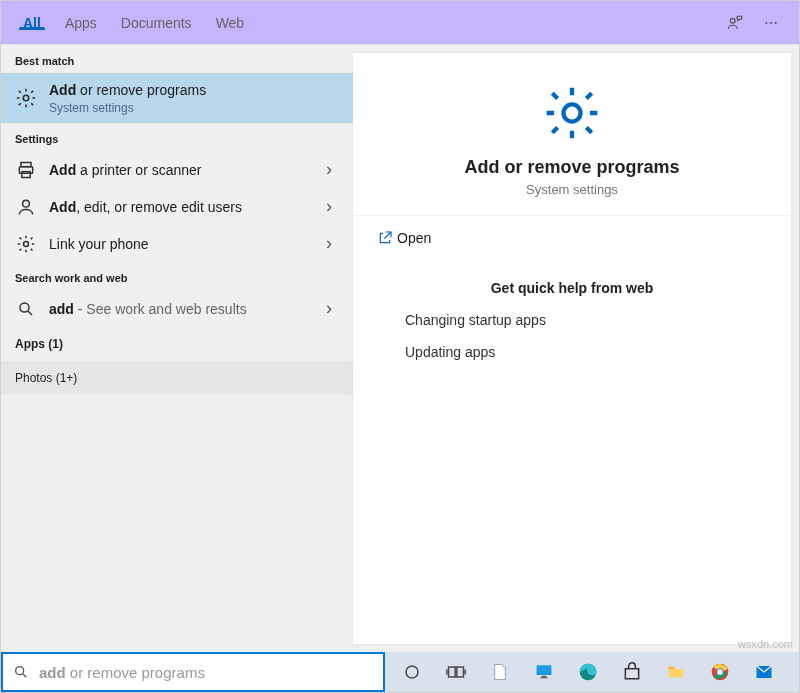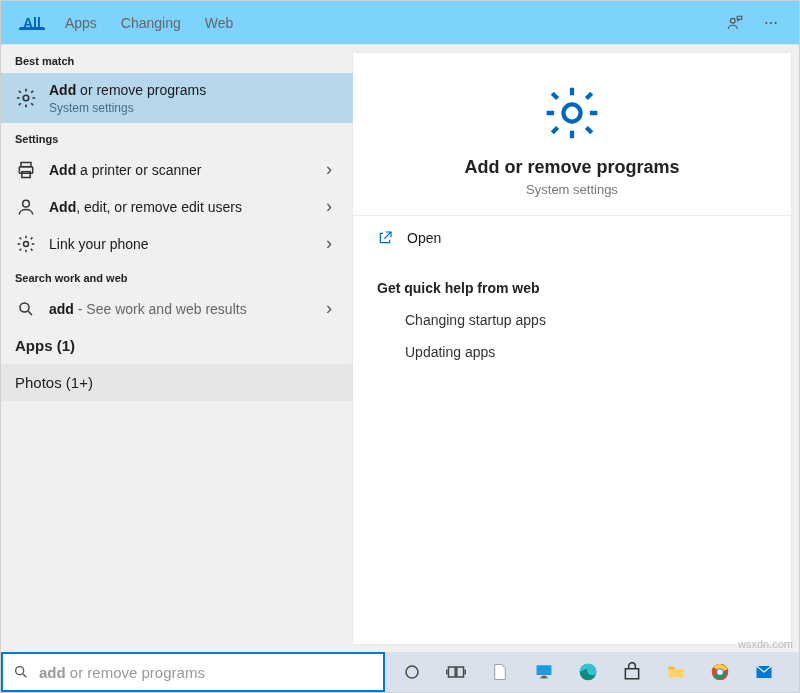--- a/index.html
+++ b/index.html
@@ -1,49 +1,49 @@
 <!DOCTYPE html>
 <html><head>
 <meta charset="utf-8">
 <style>
   * { box-sizing: border-box; }
   html, body { margin:0; padding:0; font-family: "Segoe UI", Arial, sans-serif; font-size:14px; color:#1a1a1a; background:#fff; }
   .root { width:800px; height:693px; display:flex; flex-direction:column; border:1px solid #d0d0d0; }
   
-  .tabs { height:44px; display:flex; align-items:center; padding:14px 10px; border-bottom:1px solid #e5e5e5; background:#7dd3fc; position:relative; }
+  .tabs { height:44px; display:flex; align-items:center; padding:14px 10px; border-bottom:1px solid #e5e5e5; background:#c4b5fd; position:relative; }
   .tab { padding:0 12px; height:100%; display:flex; align-items:center; color:#666; cursor:default; position:relative; }
   .tab.active { color:#0067c0; font-weight:600; }
   .tab.active::after { content:""; position:absolute; left:8px; right:8px; bottom:0; height:3px; background:#0067c0; border-radius:2px 2px 0 0; }
   .tabs-spacer { flex:1; }
   .tab-icon-btn { width:36px; height:36px; display:flex; align-items:center; justify-content:center; color:#555; }
   .chevron-down::after { content:""; display:inline-block; margin-left:6px; border:4px solid transparent; border-top-color:#666; transform:translateY(2px); }
   
   .body { flex:1; display:flex; background:#f0f0f0; min-height:0; }
   .left-pane { width:352px; background:#f0f0f0; overflow-y:auto; }
   .right-pane { flex:1; background:#fff; margin:8px 8px 8px 0; box-shadow:0 0 4px rgba(0,0,0,0.06); overflow-y:auto; display:flex; flex-direction:column; }
   .section-header { font-weight:600; padding:10px 14px 6px 14px; font-size:11px; color:#222; }
   .result-row { display:flex; align-items:center; padding:8px 14px; gap:12px; cursor:default; position:relative; }
   .result-row.selected { background:#b7d7ea; }
   .result-row .icon-slot { width:22px; display:flex; justify-content:center; color:#333; }
   .result-row .text-slot { flex:1; min-width:0; }
   .result-row .chevron { width:20px; text-align:center; color:#555; font-size:18px; }
   .result-title { line-height:1.3; }
   .result-title .bold { font-weight:700; }
   .result-sub { font-size:12px; color:#4a6a8a; margin-top:2px; }
   .result-suffix { color:#666; }
-  .group-row { padding:10px 14px; font-size:15px; color:#222; background:#e6e6e6; }
+  .group-row { padding:10px 14px; font-size:12px; color:#222; background:#e6e6e6; }
   .group-row.light { background:transparent; font-weight:600; }
   
   .detail-hero { display:flex; flex-direction:column; align-items:center; padding:28px 20px 18px 20px; border-bottom:1px solid #eee; }
   .gear-big { color:#0067c0; }
   .detail-title { font-size:18px; font-weight:600; margin-top:12px; color:#222; }
   .detail-sub { font-size:13px; color:#777; margin-top:4px; }
-  .action-row { display:flex; align-items:center; gap:14px; padding:14px 24px; cursor:default; }
+  .action-row { display:flex; align-items:center; gap:4px; padding:14px 24px; cursor:default; }
   .action-row .ext-icon { color:#0067c0; }
-  .quick-header { font-weight:600; padding:20px 24px 8px 24px; color:#222; }
+  .quick-header { font-weight:600; padding:20px 24px 8px 24px; color:#222;text-align:center; }
   .quick-link { padding:8px 24px; color:#333; cursor:default;margin-left:28px; }
   
   .search-bar { height:40px; background:#fff; border:2px solid #0078d4; display:flex; align-items:center; padding:0 10px; gap:10px; width:384px; }
   .search-bar input { flex:1; border:none; outline:none; font-size:15px; font-family:inherit; color:#222; height:100%; background:transparent; }
   .ghost-text { position:relative; flex:1; height:100%; display:flex; align-items:center; }
   .ghost-text input { position:absolute; inset:0; width:100%; }
   .ghost-text .ghost { position:absolute; left:0; color:#999; font-size:15px; pointer-events:none; }
   
   .taskbar { height:40px; background:#d9e2ec; display:flex; align-items:center; }
   .taskbar-rest { flex:1; display:flex; align-items:center; height:100%; padding:0 6px; gap:2px; }
@@ -58,21 +58,21 @@
 <div class="root">
 
   <div class="tabs">
     <div class="tab active">
         <span>All</span>
       </div>
     <div class="tab">
         <span>Apps</span>
       </div>
     <div class="tab">
-        <span>Changing</span>
+        <span>Documents</span>
       </div>
     <div class="tab">
         <span>Web</span>
       </div>
     <div class="tabs-spacer"></div>
     <div class="tab-icon-btn">
       <svg width="18" height="18" viewBox="0 0 24 24" fill="none" stroke="currentColor" stroke-width="1.6">
           <circle cx="9" cy="9" r="3.2"></circle>
           <path d="M3 20c0-3 3-5 6-5s6 2 6 5"></path>
           <path d="M15 3h6v4h-3l-2 2v-2h-1z"></path>

